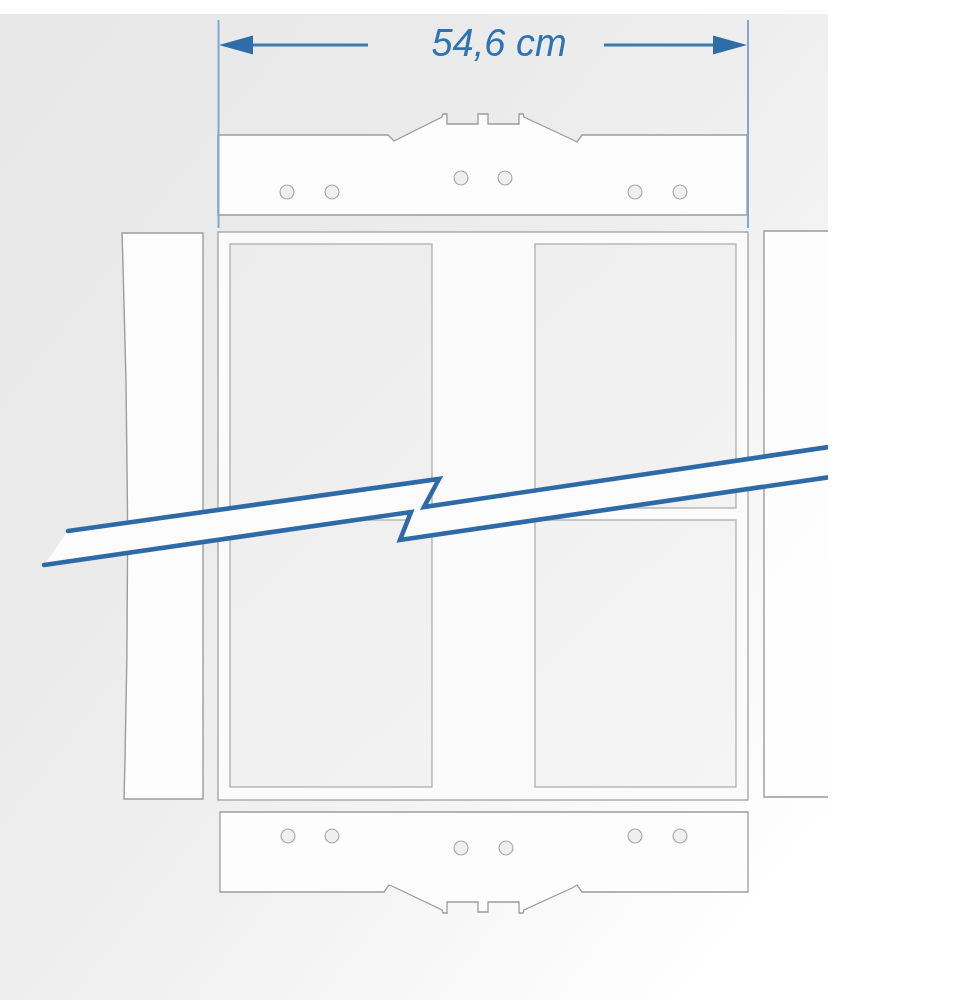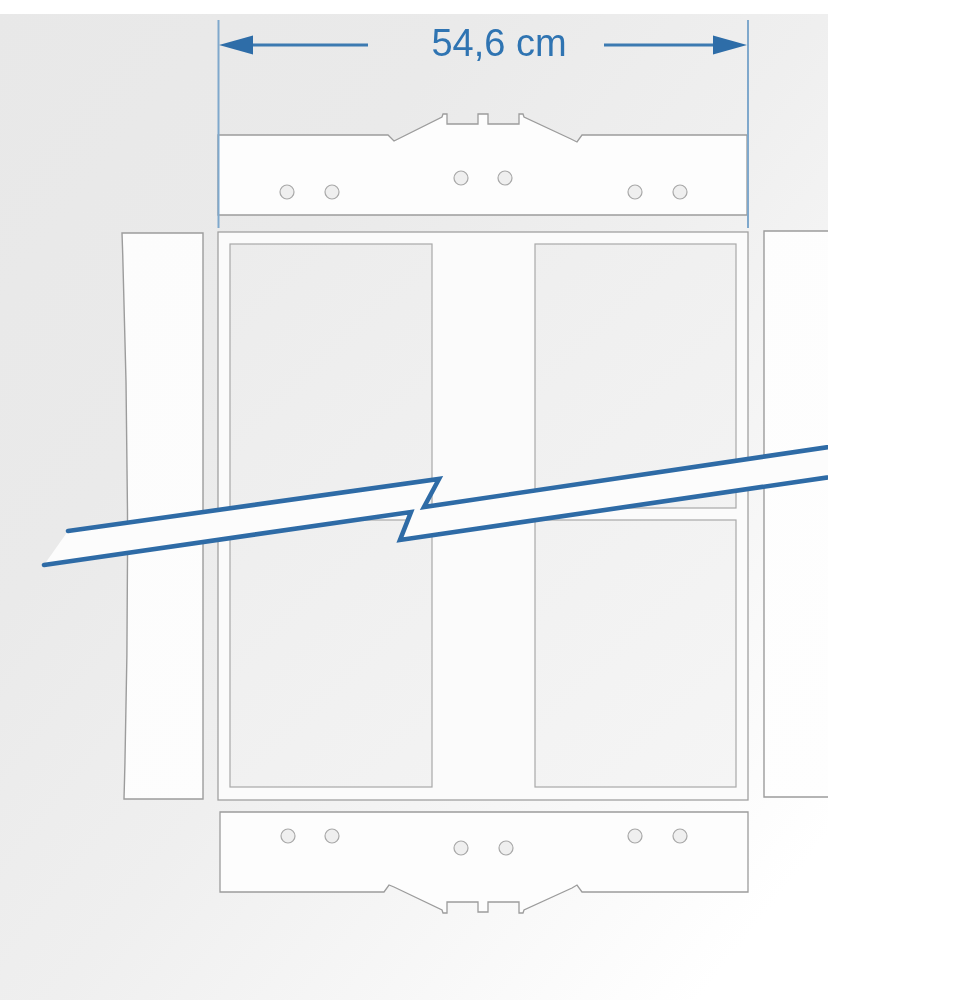--- a/index.html
+++ b/index.html
@@ -3,20 +3,21 @@
 <meta charset="utf-8">
 <style>
   html, body { margin: 0; padding: 0; }
   body { font-family: "Liberation Sans", sans-serif; }
   .stage {
     position: relative;
     width: 828px;
     height: 1000px;
     overflow: hidden;
     background: linear-gradient(128deg, #e8e8e8 0%, #eaeaea 30%, #efefef 52%, #f6f6f6 70%, #ffffff 92%);
+    font-style: italic;
   }
   .top-band {
     position: absolute;
     top: 0; left: 0;
     width: 100%; height: 14px;
     background: #ffffff;
   }
   svg.drawing { position: absolute; top: 0; left: 0; }
   .dim-text {
     font-family: "Liberation Sans", sans-serif;

